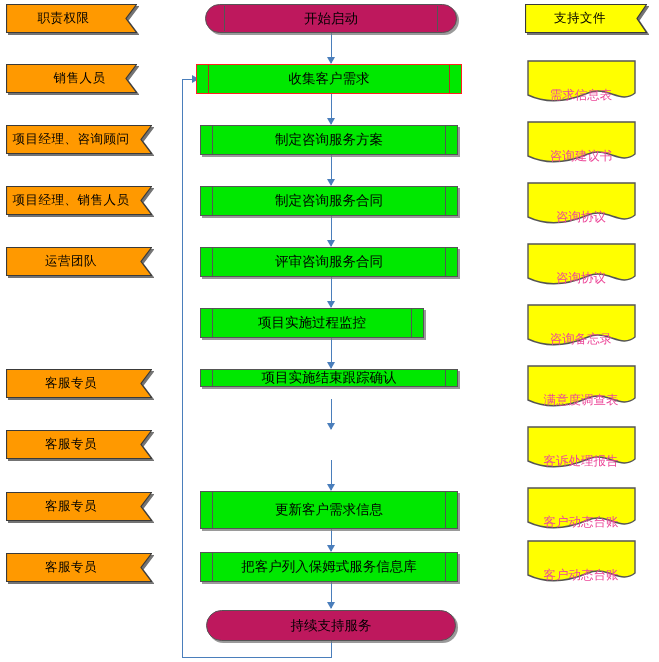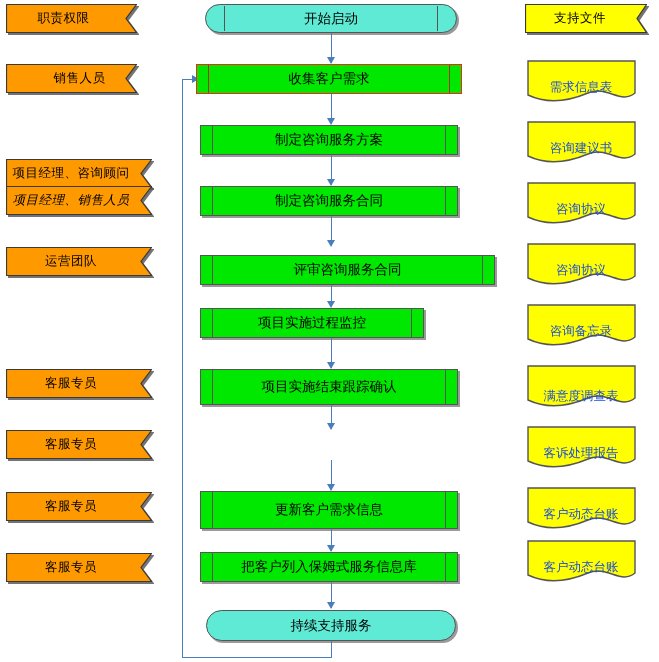--- a/index.html
+++ b/index.html
@@ -33,36 +33,36 @@
   }
   .proc.red{border:1px solid #ff2020;box-shadow:none;}
   .proc .bar{position:absolute;top:0;bottom:0;width:1px;background:#555555;}
   .proc.red .bar{background:#b03020;}
   .proc .bar.l{left:11px;}
   .proc .bar.r{right:11px;}
   .proc .lbl{position:relative;z-index:3;padding:0 14px;white-space:nowrap;}
 
   
   .term{
-    background:#5eead4;
+    background:#be185d;
     border:1px solid #555555;
     border-radius:999px;
     display:flex;align-items:center;justify-content:center;
     font-size:13.5px;color:#000;
     box-shadow:2px 2px 0 rgba(120,120,120,.75);
   }
   .term .bar{position:absolute;top:1px;bottom:1px;width:1px;background:#555555;}
   .term .bar.l{left:18px;}
   .term .bar.r{right:18px;}
   .term .lbl{position:relative;z-index:3;}
 
   
   .doc{
-    display:flex;align-items:center;justify-content:center;
-    font-size:12.5px;color:#1d4ed8;
+    display:flex;align-items:flex-end;justify-content:center;
+    font-size:12.5px;color:#ec4899;
   }
   .doc svg{position:absolute;left:0;top:0;}
   .doc .lbl{position:relative;z-index:2;white-space:nowrap;}
 
   
   .vline{position:absolute;width:1px;background:#4a7ebb;}
   .hline{position:absolute;height:1px;background:#4a7ebb;}
   .arrow-d{position:absolute;width:0;height:0;
     border-left:4.5px solid transparent;border-right:4.5px solid transparent;
     border-top:7px solid #4a7ebb;}
@@ -82,28 +82,28 @@
     <span class="lbl">职责权限</span>
   </div>
 
   <div class="node banner" style="left:6px;top:64px;width:131px;height:29px;padding-left:32px;">
     <svg width="131" height="29">
       <path d="M0.5,0.5 L130.5,0.5 L120,14.5 L130.5,28.5 L0.5,28.5 Z" fill="#ff9900" stroke="#3a3a3a" stroke-width="1.2"></path>
     </svg>
     <span class="lbl">销售人员</span>
   </div>
 
-  <div class="node banner" style="left:6px;top:125px;width:146px;height:29px;margin-top:34px;">
+  <div class="node banner" style="left:6px;top:125px;width:146px;height:29px;">
     <svg width="146" height="29">
       <path d="M0.5,0.5 L145.5,0.5 L135,14.5 L145.5,28.5 L0.5,28.5 Z" fill="#ff9900" stroke="#3a3a3a" stroke-width="1.2"></path>
     </svg>
     <span class="lbl">项目经理、咨询顾问</span>
   </div>
 
-  <div class="node banner" style="left:6px;top:186px;width:146px;height:29px;font-style:italic;">
+  <div class="node banner" style="left:6px;top:186px;width:146px;height:29px;">
     <svg width="146" height="29">
       <path d="M0.5,0.5 L145.5,0.5 L135,14.5 L145.5,28.5 L0.5,28.5 Z" fill="#ff9900" stroke="#3a3a3a" stroke-width="1.2"></path>
     </svg>
     <span class="lbl">项目经理、销售人员</span>
   </div>
 
   <div class="node banner" style="left:6px;top:247px;width:146px;height:29px;">
     <svg width="146" height="29">
       <path d="M0.5,0.5 L145.5,0.5 L135,14.5 L145.5,28.5 L0.5,28.5 Z" fill="#ff9900" stroke="#3a3a3a" stroke-width="1.2"></path>
     </svg>
@@ -192,33 +192,33 @@
     <span class="bar r"></span>
     <span class="lbl">制定咨询服务方案</span>
   </div>
 
   <div class="node proc" style="left:200px;top:186px;width:258px;height:30px;">
     <span class="bar l"></span>
     <span class="bar r"></span>
     <span class="lbl">制定咨询服务合同</span>
   </div>
 
-  <div class="node proc" style="left:200px;top:247px;width:295px;height:30px;margin-top:8px;">
+  <div class="node proc" style="left:200px;top:247px;width:258px;height:30px;">
     <span class="bar l"></span>
     <span class="bar r"></span>
     <span class="lbl">评审咨询服务合同</span>
   </div>
 
   <div class="node proc" style="left:200px;top:308px;width:224px;height:30px;">
     <span class="bar l"></span>
     <span class="bar r"></span>
     <span class="lbl">项目实施过程监控</span>
   </div>
 
-  <div class="node proc" style="left:200px;top:369px;width:258px;height:36px;">
+  <div class="node proc" style="left:200px;top:369px;width:258px;height:18px;">
     <span class="bar l"></span>
     <span class="bar r"></span>
     <span class="lbl">项目实施结束跟踪确认</span>
   </div>
 
 
   <div class="node proc" style="left:200px;top:491px;width:258px;height:38px;">
     <span class="bar l"></span>
     <span class="bar r"></span>
     <span class="lbl">更新客户需求信息</span>

